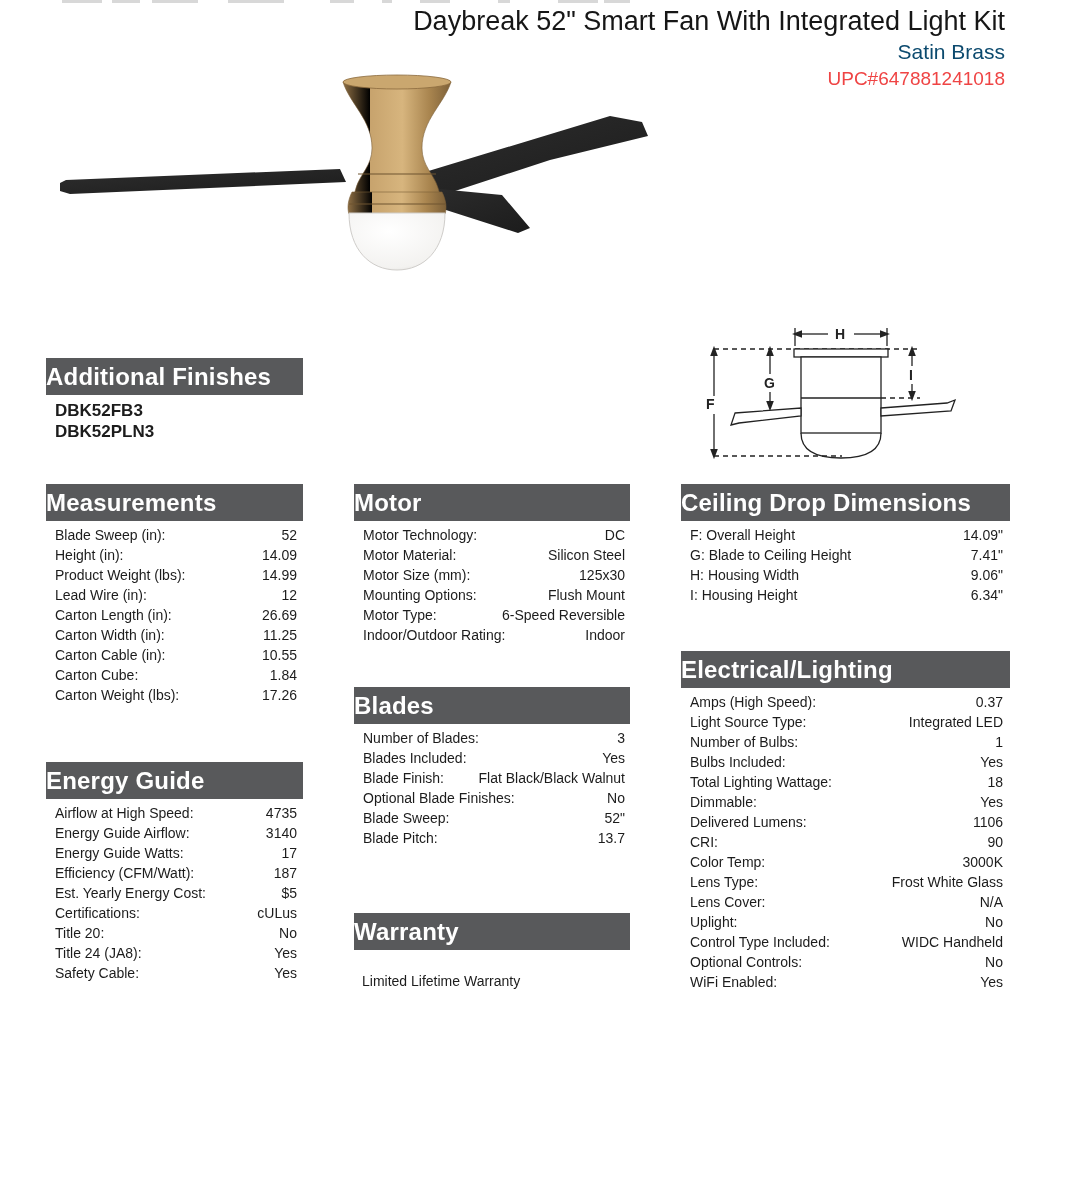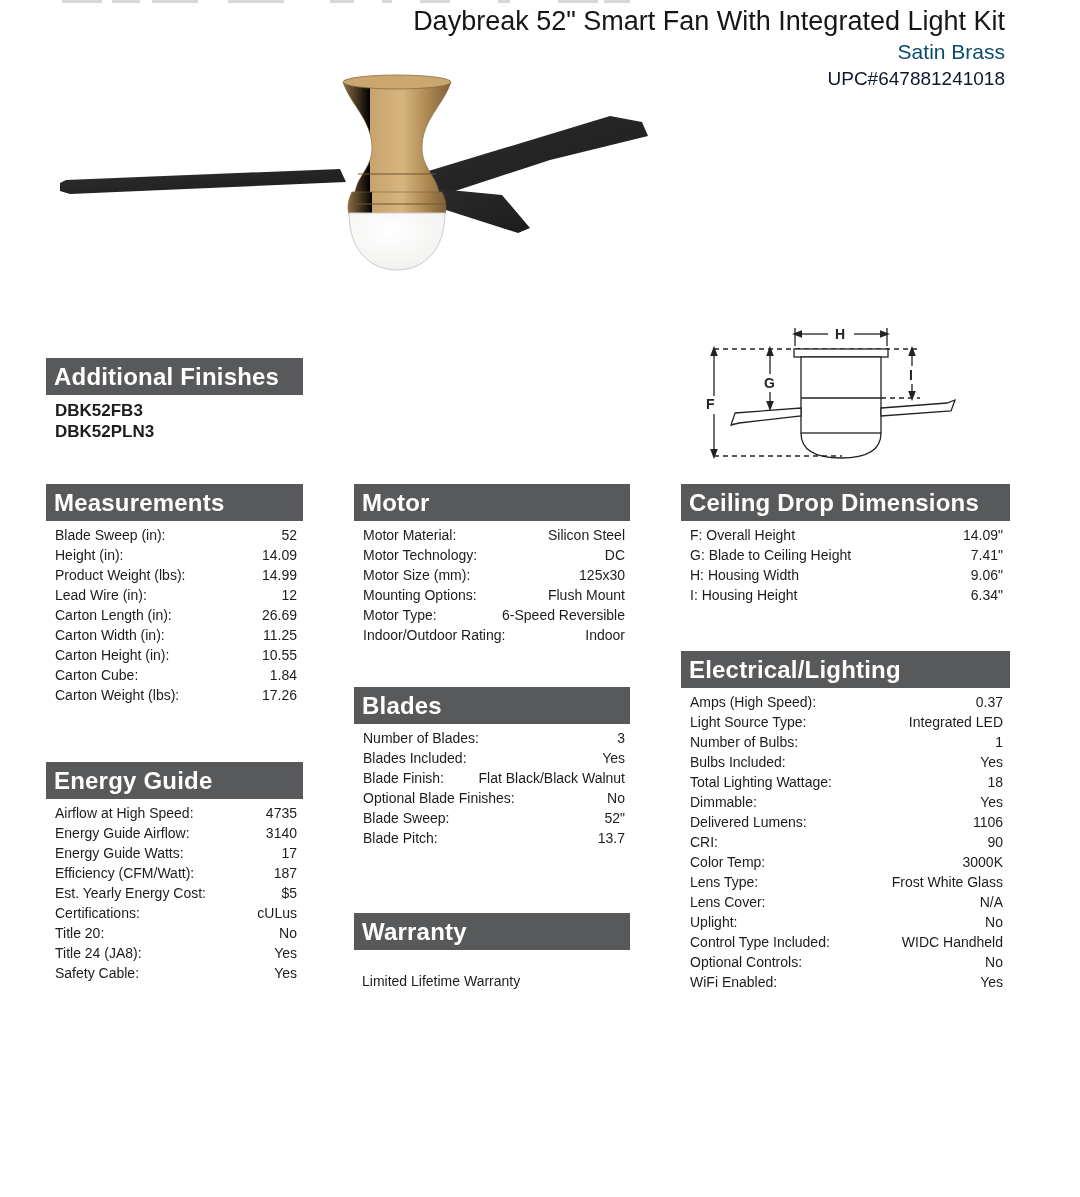--- a/index.html
+++ b/index.html
@@ -7,26 +7,26 @@
         font-family:"Liberation Sans",sans-serif;color:#1c1c1c;}
 
   
   .top-frag{position:absolute;top:0;left:0;height:4px;width:100%;}
   .top-frag i{position:absolute;top:0;height:3px;background:#d8d8d8;display:block;}
 
   
   .prod-head{position:absolute;top:4px;left:0;width:1005px;text-align:right;}
   .prod-title{font-size:27px;line-height:34px;color:#161616;}
   .prod-finish{font-size:21px;line-height:28px;color:#0c4a6e;}
-  .prod-upc{font-size:19px;line-height:26px;color:#0f172a;}
+  .prod-upc{font-size:19px;line-height:26px;color:#ef4444;}
 
   
   .section{position:absolute;}
   .sec-head{background:#58595b;color:#fff;font-weight:bold;font-size:24px;
-            line-height:37px;height:37px;padding-left:8px;letter-spacing:.2px;}
+            line-height:37px;height:37px;letter-spacing:.2px;}
   .rows{margin-top:4px;}
   .row{display:flex;justify-content:space-between;font-size:14px;line-height:20px;}
   .row .lbl{padding-left:9px;white-space:nowrap;}
   .row .val{text-align:center;white-space:nowrap;}
   .col1{left:46px;width:257px;} .col1 .row{padding-right:6px;}
   .col2{left:354px;width:276px;} .col2 .row{padding-right:5px;}
   .col3{left:681px;width:329px;} .col3 .row{padding-right:7px;}
 
   .finish-items{margin-top:5px;}
   .finish-item{font-size:17px;font-weight:bold;line-height:21px;padding-left:9px;}
@@ -166,21 +166,21 @@
       </div>
         <div class="row">
         <span class="lbl">Carton Length (in):</span>
         <span class="val">26.69</span>
       </div>
         <div class="row">
         <span class="lbl">Carton Width (in):</span>
         <span class="val">11.25</span>
       </div>
         <div class="row">
-        <span class="lbl">Carton Height (in):</span>
+        <span class="lbl">Carton Cable (in):</span>
         <span class="val">10.55</span>
       </div>
         <div class="row">
         <span class="lbl">Carton Cube:</span>
         <span class="val">1.84</span>
       </div>
         <div class="row">
         <span class="lbl">Carton Weight (lbs):</span>
         <span class="val">17.26</span>
       </div>
@@ -226,26 +226,26 @@
         <span class="lbl">Safety Cable:</span>
         <span class="val">Yes</span>
       </div>
       </div>
   </div>
 
   <div class="section col2" style="top:484px">
     <div class="sec-head">Motor</div>
     <div class="rows">
         <div class="row">
+        <span class="lbl">Motor Technology:</span>
+        <span class="val">DC</span>
+      </div>
+        <div class="row">
         <span class="lbl">Motor Material:</span>
         <span class="val">Silicon Steel</span>
-      </div>
-        <div class="row">
-        <span class="lbl">Motor Technology:</span>
-        <span class="val">DC</span>
       </div>
         <div class="row">
         <span class="lbl">Motor Size (mm):</span>
         <span class="val">125x30</span>
       </div>
         <div class="row">
         <span class="lbl">Mounting Options:</span>
         <span class="val">Flush Mount</span>
       </div>
         <div class="row">

